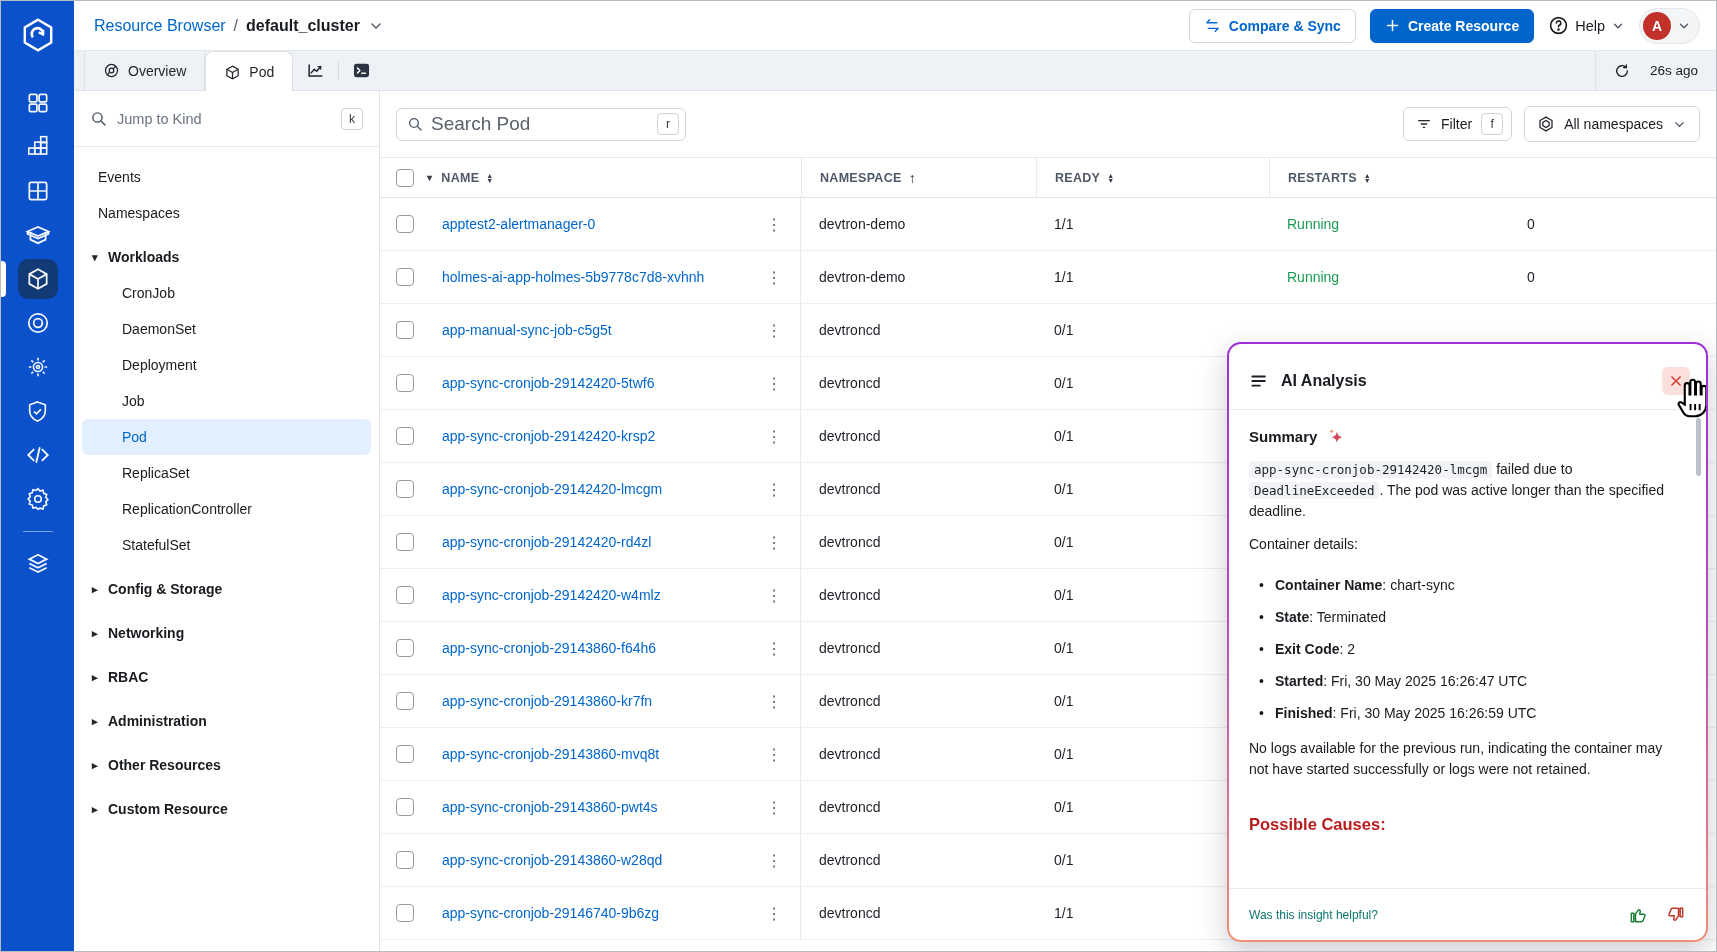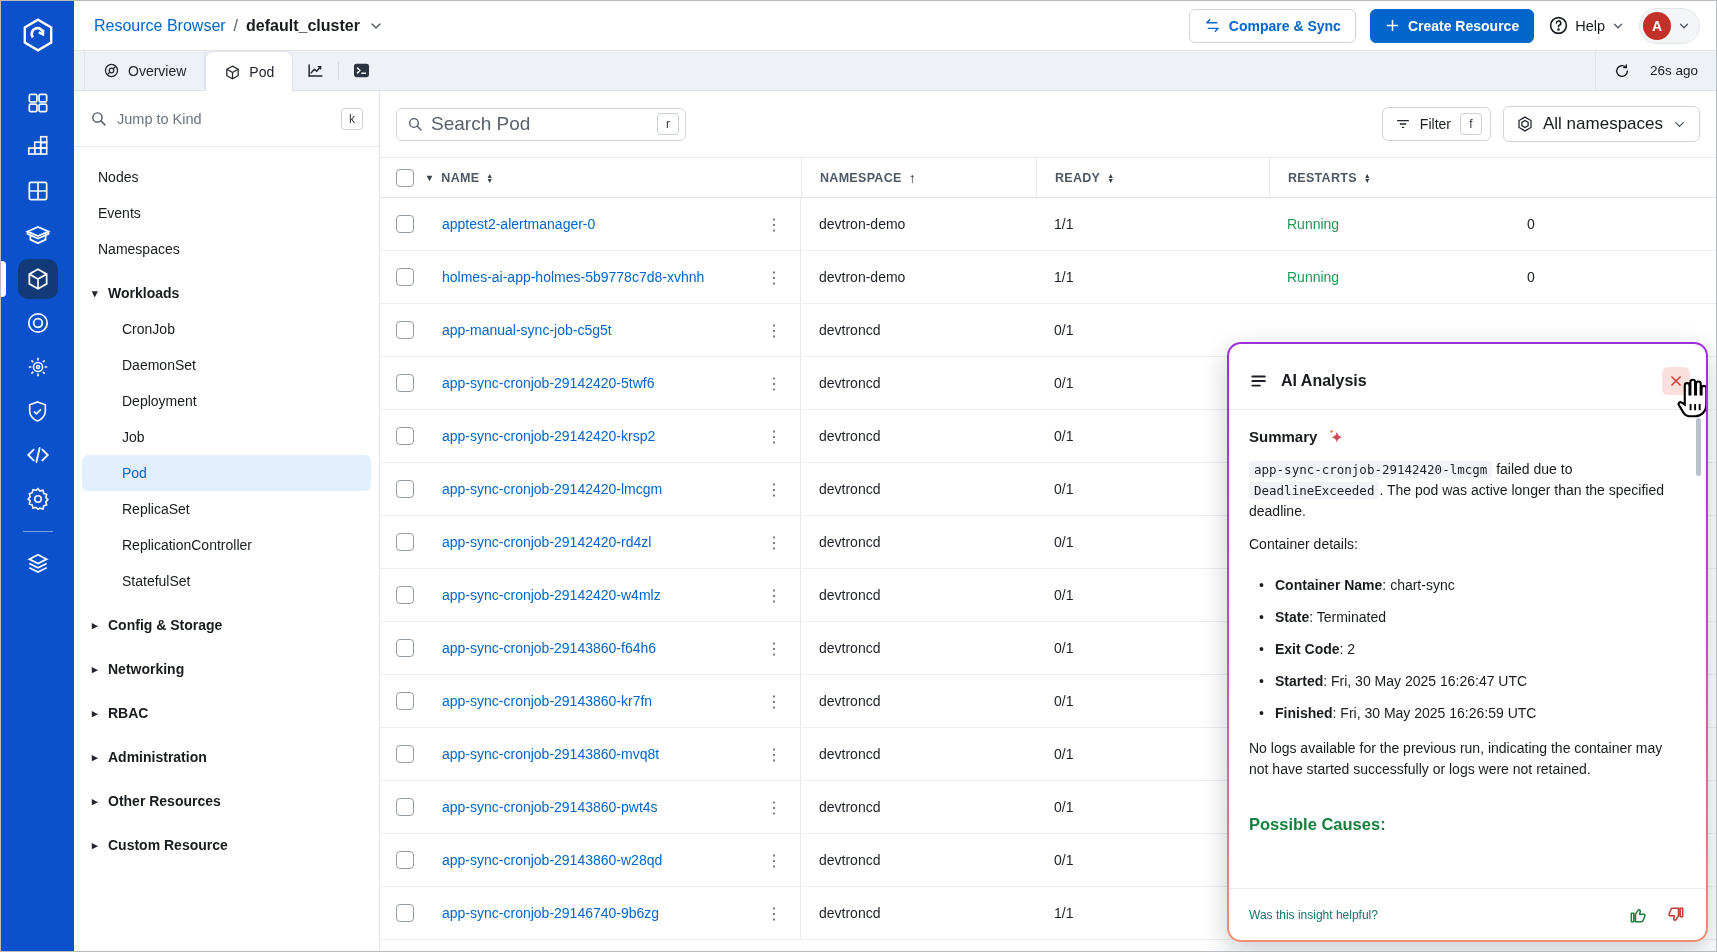--- a/index.html
+++ b/index.html
@@ -59,21 +59,21 @@
   .kn-item.selected { background:#e1efff; color:#0066cc; }
 
   
   .main { flex:1; display:flex; flex-direction:column; min-width:0; background:#fff; position:relative; }
   .toolbar { height:66px; display:flex; align-items:center; padding:0 16px; }
   .search-pod { width:290px; height:33px; border:1px solid #d0d5dc; border-radius:6px; display:flex; align-items:center; gap:8px; padding:0 6px 0 10px; background:#fff; }
   .search-pod input { border:none; outline:none; flex:1; font-size:19px; color:#23272d; font-family:"Liberation Sans",sans-serif; min-width:0; }
   .search-pod input::placeholder { color:#59616b; }
   .toolbar-right { margin-left:auto; display:flex; align-items:center; gap:12px; }
   .filter-btn { height:34px; border:1px solid #d0d4d9; border-radius:6px; background:#fff; display:flex; align-items:center; gap:9px; padding:0 8px 0 12px; font-size:14px; color:#181b1f; cursor:pointer; }
-  .ns-btn { height:36px; border:1px solid #d0d4d9; border-radius:6px; background:#fff; display:flex; align-items:center; gap:9px; padding:0 12px; font-size:17px; color:#181b1f; cursor:pointer; }
+  .ns-btn { height:36px; border:1px solid #d0d4d9; border-radius:6px; background:#fff; display:flex; align-items:center; gap:9px; padding:0 12px; font-size:14px; color:#181b1f; cursor:pointer; }
 
   .grid { display:grid; grid-template-columns:421px 235px 233px 240px 1fr; }
   .thead { height:41px; border-top:1px solid #e6eaef; border-bottom:1px solid #dfe3e9; align-items:center; font-size:12.5px; font-weight:700; color:#4e5866; letter-spacing:.3px; }
   .th { display:flex; align-items:center; gap:7px; height:100%; padding-left:18px; border-left:1px solid #e6eaef; }
   .th.first { padding-left:16px; border-left:none; }
   .sort { display:inline-flex; flex-direction:column; line-height:5px; font-size:7px; color:#3a4048; }
   .asc-arrow { font-size:14px; color:#23272d; }
   .cb { width:18px; height:18px; border:1.6px solid #969ca6; border-radius:4px; background:#fff; flex:0 0 18px; cursor:pointer; }
   .hdr-chev { font-size:10px; color:#3a4048; margin:0 2px 0 6px; cursor:pointer; }
   .th-label { }
@@ -94,21 +94,21 @@
   .ai-head { height:66px; display:flex; align-items:center; gap:12px; padding:8px 16px 0 20px; border-bottom:1px solid #e8eaee; }
   .ai-title { font-size:16px; font-weight:700; color:#181b1f; }
   .ai-close { margin-left:auto; width:28px; height:28px; border-radius:6px; background:#fbdfdc; display:flex; align-items:center; justify-content:center; cursor:pointer; }
   .ai-body { flex:1; padding:16px 22px 0 20px; font-size:14px; color:#181b1f; line-height:1.5; overflow:hidden; position:relative; }
   .ai-sec-title { font-weight:700; font-size:15px; display:flex; align-items:center; gap:8px; margin-bottom:10px; }
   .code { font-family:"DejaVu Sans Mono", monospace; font-size:12.5px; background:#f1f3f6; border-radius:3px; padding:1px 5px; color:#1c1f26; }
   .ai-p { margin-bottom:12px; }
   .ai-list { list-style:none; margin:20px 0 14px 10px; }
   .ai-list li { margin-bottom:11px; padding-left:16px; position:relative; }
   .ai-list li::before { content:"•"; position:absolute; left:0; top:0; color:#181b1f; }
-  .ai-h2 { font-size:16.5px; font-weight:700; margin-top:32px; color:#15803d; }
+  .ai-h2 { font-size:16.5px; font-weight:700; margin-top:32px; color:#b91c1c; }
   .ai-scrollthumb { position:absolute; right:5px; top:8px; width:5px; height:58px; border-radius:3px; background:#bcc2cb; }
   .ai-foot { height:52px; border-top:1px solid #e8eaee; display:flex; align-items:center; padding:0 20px; font-size:12px; color:#0f766e; }
   .ai-foot-icons { margin-left:auto; display:flex; align-items:center; gap:18px; }
   .ai-foot-icons span { cursor:pointer; display:flex; }
   .hand-cursor { position:absolute; right:-8px; top:30px; z-index:5; pointer-events:none; }
 
   svg { display:block; }
 </style>
 </head>
 <body>
@@ -295,23 +295,20 @@
       <nav class="kind-nav">
         <div class="kn-search">
           <svg width="17" height="17" viewBox="0 0 24 24" fill="none" stroke="#4e5866" stroke-width="2" stroke-linecap="round">
               <circle cx="10.5" cy="10.5" r="6.5"></circle>
               <path d="M15.5 15.5L21 21"></path>
             </svg>
           <input type="text" placeholder="Jump to Kind" style="">
           <span class="kbd">k</span>
         </div>
         <div class="kn-list" id="kind-nav-list">
-            <div class="kn-item item">
-              <span>Nodes</span>
-            </div>
             <div class="kn-item item">
               <span>Events</span>
             </div>
             <div class="kn-item item">
               <span>Namespaces</span>
             </div>
             <div class="kn-item group-open">
               <span class="caret">▾</span>
               <span>Workloads</span>
             </div>

